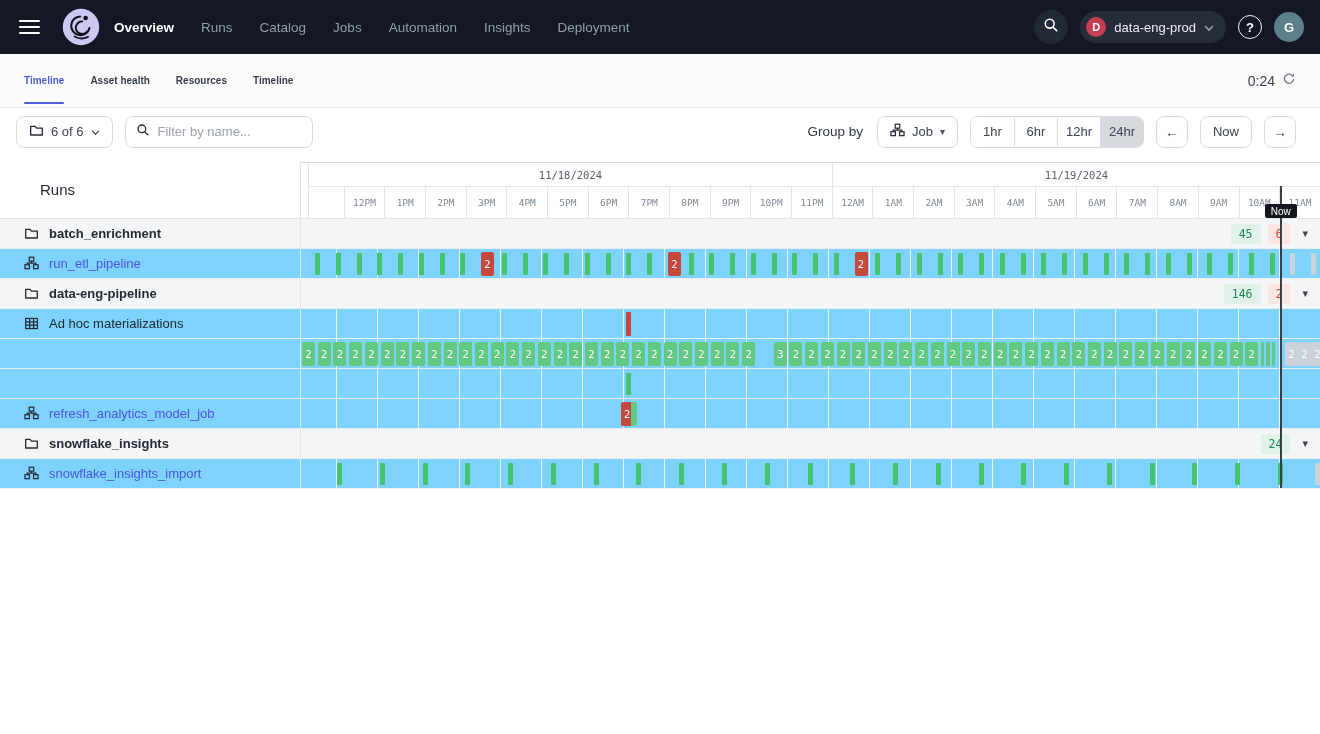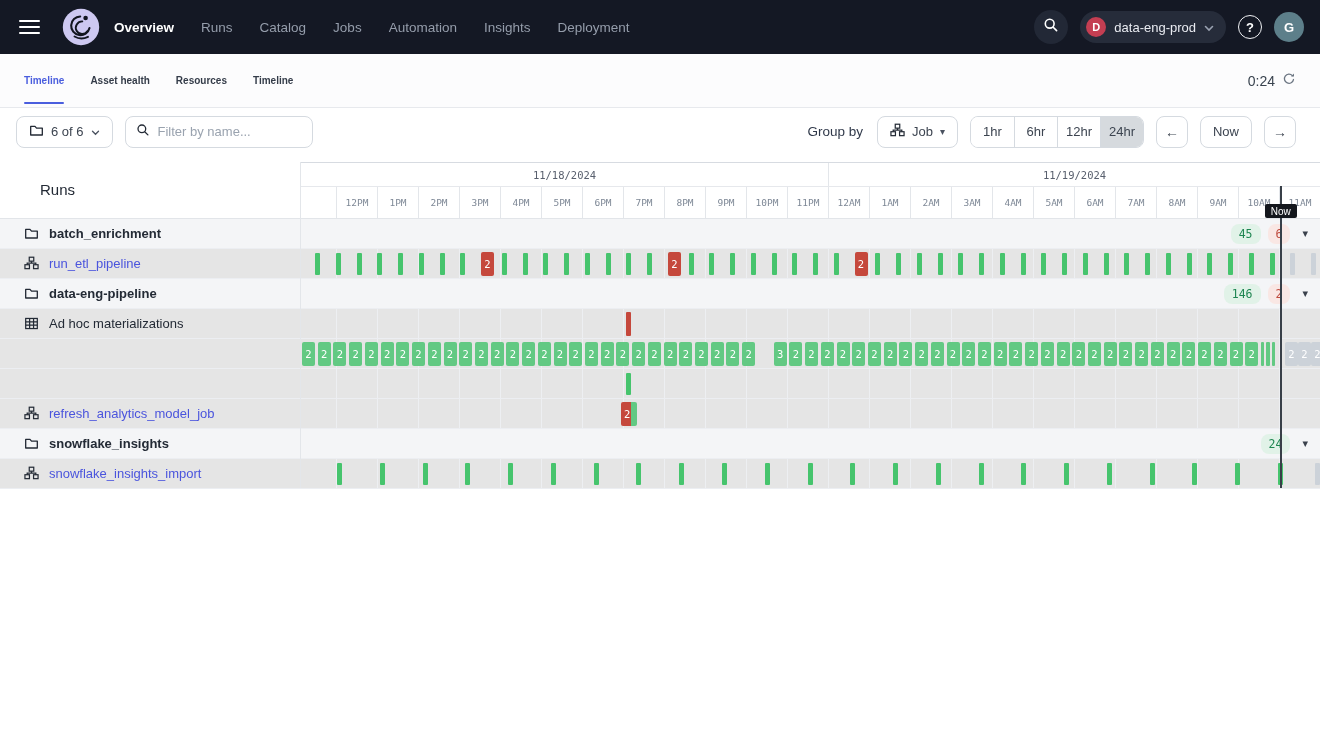--- a/index.html
+++ b/index.html
@@ -1,18 +1,18 @@
 <!DOCTYPE html>
 <html><head>
 <meta charset="utf-8">
 <style>
   * { margin:0; padding:0; box-sizing:border-box; }
   html,body { width:1320px; height:734px; background:#fff; overflow:hidden;
               font-family:"Liberation Sans", sans-serif; }
-  .mono { font-family:"DejaVu Sans Mono", monospace; }
+  .mono { font-family:"DejaVu Sans Mono", monospace;margin-left:8px; }
   .app { position:relative; width:1320px; height:734px; background:#fff; }
 
   
   .topnav { height:54px; background:#141824; display:flex; align-items:center; padding:0 16px; }
   .hamburger { width:38px; height:38px; display:flex; flex-direction:column; justify-content:center;
                gap:4px; cursor:pointer; padding-left:3px; }
   .hamburger span { width:21px; height:2.2px; background:#fff; border-radius:1px; }
   .logo { margin:0 14px 0 8px; display:flex; align-items:center; }
   .nav-items { display:flex; align-items:center; gap:27px; list-style:none; }
   .nav-item { font-size:13.5px; color:#959dab; font-weight:500; cursor:pointer; }
@@ -67,21 +67,21 @@
   .tl-head { position:absolute; left:300px; right:0; top:7px; border-top:1px solid #d7dbe1; }
   .runs-title { position:absolute; left:40px; top:26px; font-size:15px; color:#232a35; }
   .date-row { display:flex; height:24px; border-bottom:1px solid #e6e8ec; }
   .date-cell { display:flex; align-items:center; justify-content:center; border-left:1px solid #e3e6ea;
                font-size:10.5px; color:#59606e; }
   .hour-row { display:flex; height:31px; }
   .hour-cell { width:41px; display:flex; align-items:center; justify-content:center;
                border-left:1px solid #e3e6ea; font-size:9.5px; color:#7e8896; }
   .hour-spacer { width:36px; border-left:1px solid #e3e6ea; }
   .rows { position:absolute; top:63px; left:0; right:0; border-top:1px solid #e2e5e9; }
-  .row { position:relative; height:30px; border-bottom:1px solid #eceef2; background:#e5e5e5; }
+  .row { position:relative; height:30px; border-bottom:1px solid #eceef2; background:#7dd3fc; }
   .row.group { background:#f4f5f7; }
   .row-label { height:100%; width:300px; display:flex; align-items:center; gap:10px; padding-left:24px; }
   .row-icon { display:flex; align-items:center; }
   .grp-name { font-size:13px; font-weight:700; color:#232a35; cursor:pointer; }
   .job-name { font-size:13px; color:#4a54dd; cursor:pointer; }
   .plain-name { font-size:13px; color:#232a35; }
   .track { position:absolute; left:300px; right:0; top:0; bottom:0; overflow:hidden; }
   .track.grid { background-image:repeating-linear-gradient(to right,#edeff2 0,#edeff2 1px,transparent 1px,transparent 41px);
                 background-position:36px 0; }
   .mk { position:absolute; cursor:pointer; }
@@ -90,21 +90,21 @@
   .tick-red  { top:3px; width:5px;  height:24px; border-radius:1px; background:#c5483c; }
   .tick-thin { top:3px; width:3.5px;height:24px; border-radius:1px; background:#62c983; }
   .blk { top:3px; width:13px; height:24px; border-radius:2px; background:#62c983; color:#fff;
          font-family:"DejaVu Sans Mono", monospace; font-size:10.5px; display:flex;
          align-items:center; justify-content:center; }
   .blk.gray { background:#ccd2d9; }
   .blk.red  { background:#c5483c; }
   .blk.split { width:16px; background:linear-gradient(to right,#c5483c 0 10px,#62c983 10px);
                justify-content:flex-start; padding-left:3px; }
   .row-badges { position:absolute; right:12px; top:0; height:100%; display:flex; align-items:center; gap:7px; }
-  .pill { height:20px; padding:0 8px; border-radius:8px; display:flex; align-items:center;
+  .pill { height:20px; padding:0 8px; border-radius:0; display:flex; align-items:center;
           font-family:"DejaVu Sans Mono", monospace; font-size:11.5px; }
   .pill.green { background:#e1f2e8; color:#1f8652; }
   .pill.red   { background:#f9e7e4; color:#bf4a3d; }
   .row-caret { font-size:11px; color:#3a414c; margin-left:5px; cursor:pointer; }
   .col-border { position:absolute; left:300px; top:7px; bottom:0; width:1px; background:#e3e6ea; z-index:1; }
   .now-line { position:absolute; left:1280px; top:31px; bottom:0; width:1.5px; background:#383f48; z-index:5; }
   .now-tip { position:absolute; top:18px; left:50%; transform:translateX(-50%); background:#14171d;
              color:#fff; font-size:10px; padding:1.5px 6px; border-radius:2px; white-space:nowrap; }
 </style>
 </head>

